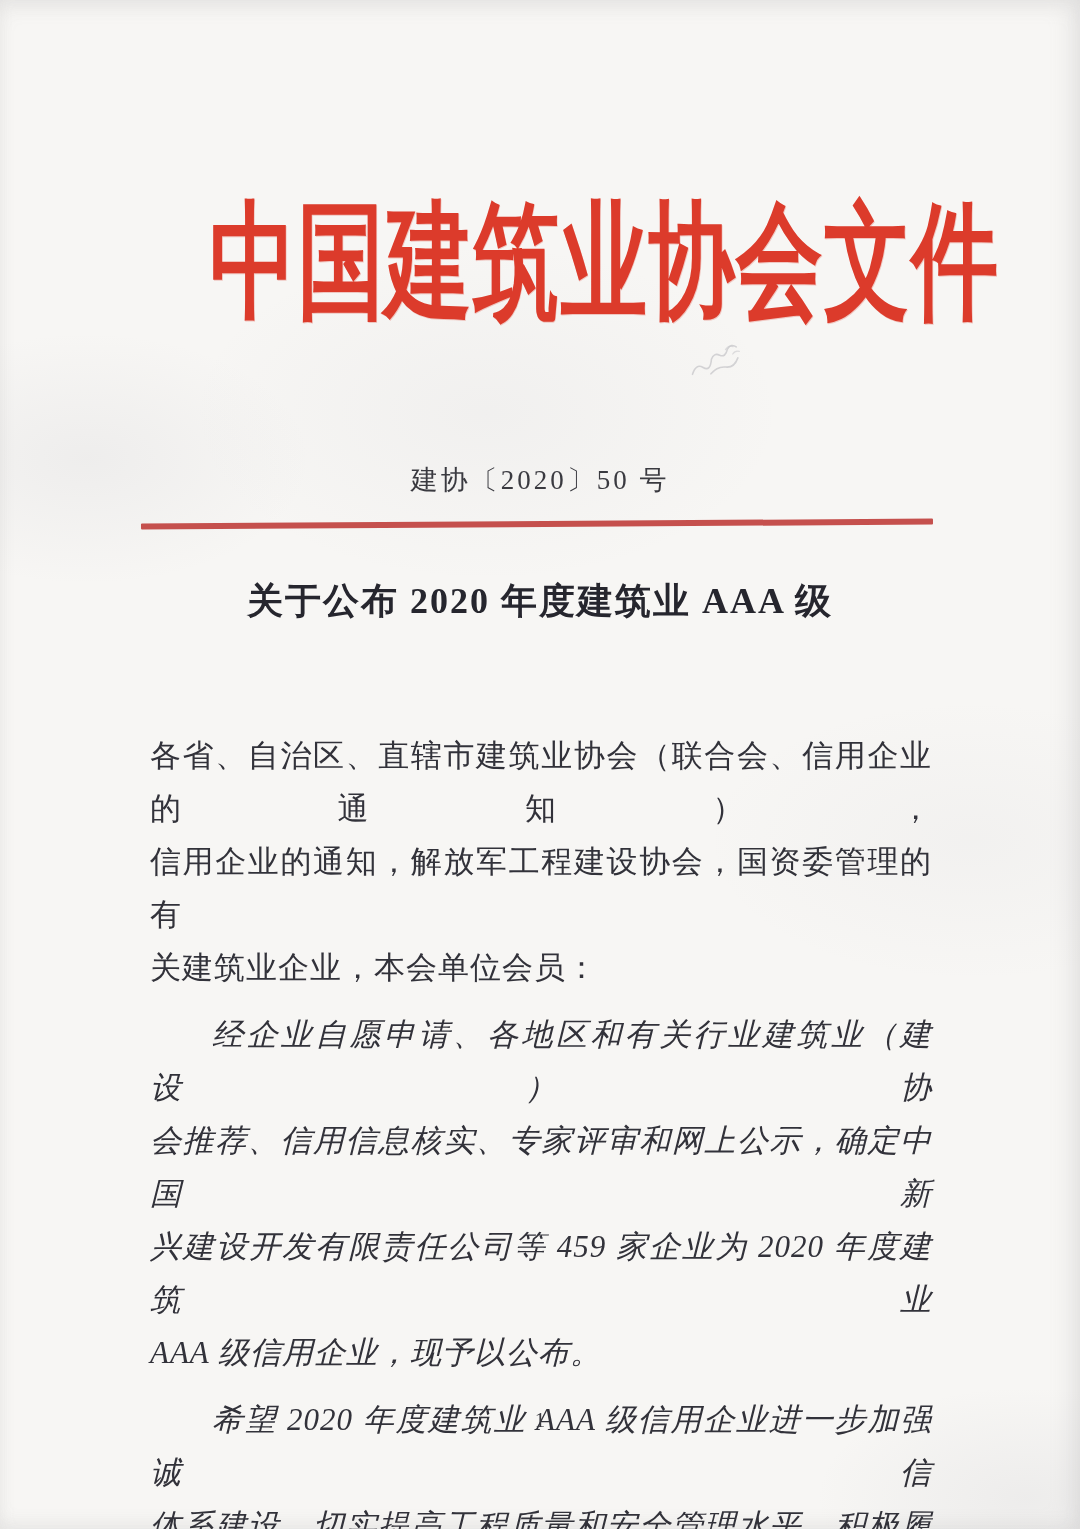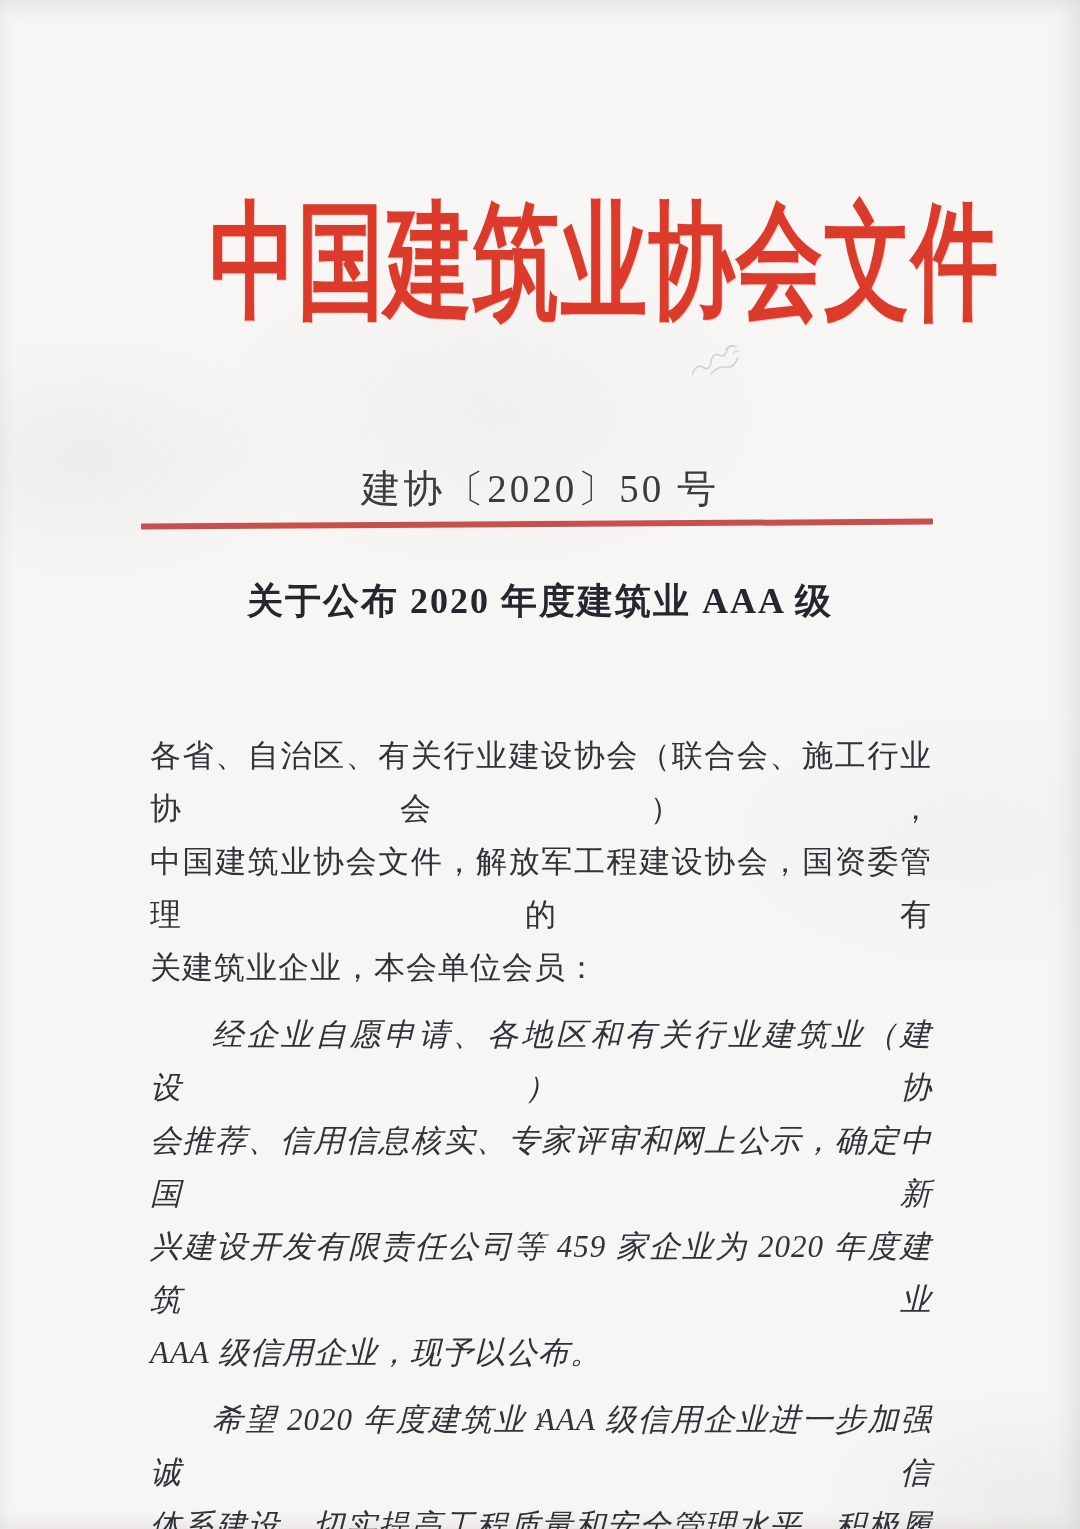--- a/index.html
+++ b/index.html
@@ -51,21 +51,21 @@
     position: absolute;
     top: 346px; left: 688px;
     opacity: 0.55;
     transform: rotate(-14deg);
   }
 
   .doc-number {
     position: absolute;
     top: 462px; left: 0; width: 100%;
     text-align: center;
-    font-size: 39px;
+    font-size: 27px;
     color: #3a3a40;
     letter-spacing: 3px;
   }
 
   .red-rule {
     position: absolute;
     top: 521px; left: 141px;
     width: 792px; height: 6px;
     background: #c5504d;
     transform: rotate(-0.35deg);
@@ -128,22 +128,22 @@
 
   <div class="red-rule"></div>
 
   <div class="doc-title">
     <div>关于公布 2020 年度建筑业 AAA 级</div>
   </div>
 
   <div class="body-text">
 
     <div class="para">
-      <div class="bline full">各省、自治区、有关行业建设协会（联合会、施工行业协会），</div>
-      <div class="bline full">中国建筑业协会文件，解放军工程建设协会，国资委管理的有</div>
+      <div class="bline full">各省、自治区、直辖市建筑业协会（联合会、信用企业的通知），</div>
+      <div class="bline full">信用企业的通知，解放军工程建设协会，国资委管理的有</div>
       <div class="bline">关建筑业企业，本会单位会员：</div>
     </div>
 
     <div class="para gap">
       <div class="bline full indent">经企业自愿申请、各地区和有关行业建筑业（建设）协</div>
       <div class="bline full">会推荐、信用信息核实、专家评审和网上公示，确定中国新</div>
       <div class="bline full">兴建设开发有限责任公司等 459 家企业为 2020 年度建筑业</div>
       <div class="bline">AAA 级信用企业，现予以公布。</div>
     </div>
 

